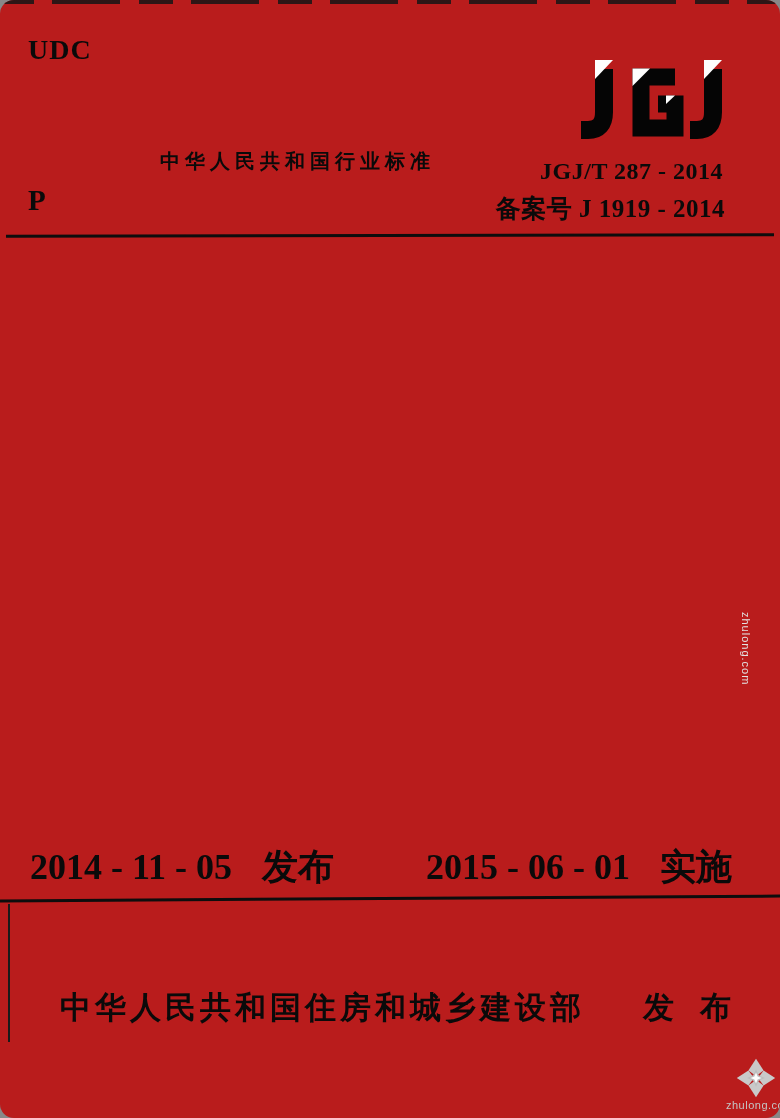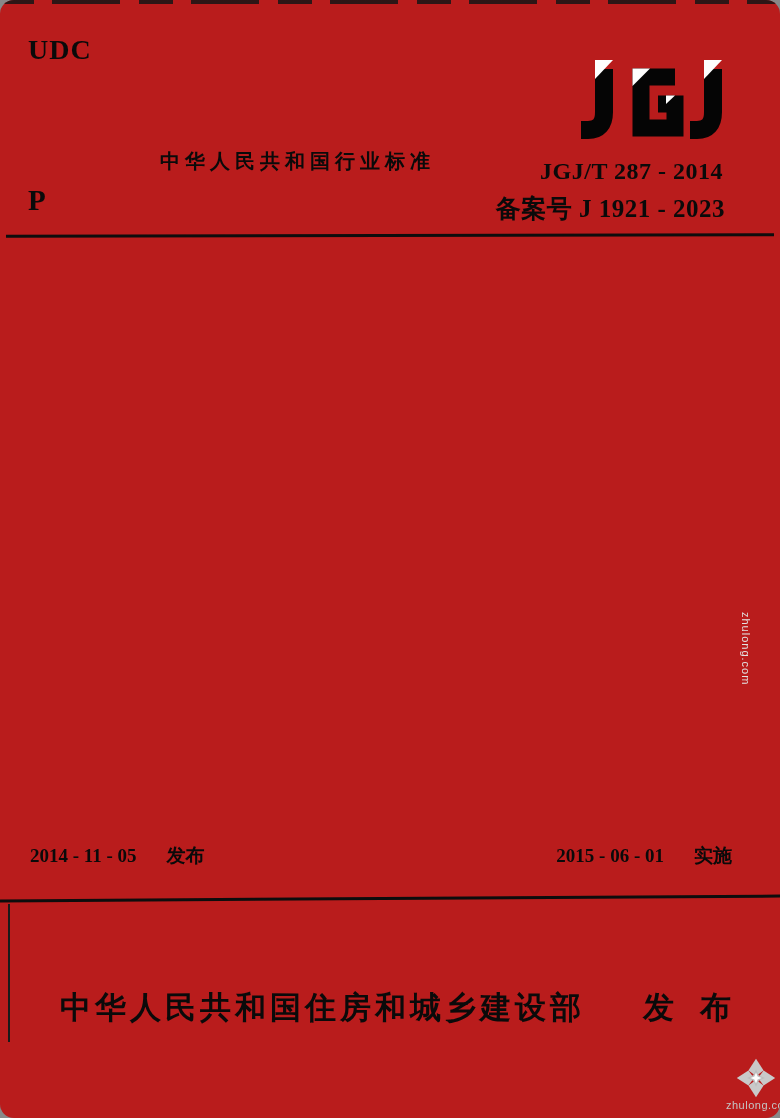--- a/index.html
+++ b/index.html
@@ -49,21 +49,21 @@
     position: absolute; left: 0; right: 0; top: 342px;
     text-align: center; font-size: 44px; font-weight: 700;
     letter-spacing: 3px; white-space: nowrap;
   }
   .title-en { position: absolute; left: 0; right: 0; text-align: center; font-size: 26px; word-spacing: 3px; }
   .title-en.l1 { top: 412px; }
   .title-en.l2 { top: 452px; }
   .date-row {
     position: absolute; left: 30px; right: 48px; top: 843px;
     display: flex; justify-content: space-between; align-items: baseline;
-    font-size: 19px; font-weight: 700; white-space: nowrap;
+    font-size: 36px; font-weight: 700; white-space: nowrap;
   }
   .date-group { display: flex; align-items: baseline; gap: 30px; }
   .rule-bottom {
     position: absolute; left: 0; right: 0; top: 897px; height: 3px;
     background: #0d0d0d; transform: rotate(-0.35deg);
   }
   .scan-edge-left {
     position: absolute; left: 8px; top: 904px; width: 2px; height: 138px;
     background: #1a1a1a;
   }
@@ -109,21 +109,21 @@
 
       <polygon points="17,0 35,0 17,19" fill="#fefefe"></polygon>
       <polygon points="54.5,8.5 72,8.5 54.5,26" fill="#fefefe"></polygon>
       <polygon points="126,0 144,0 126,19" fill="#fefefe"></polygon>
       <polygon points="88,35.5 97,35.5 88,44" fill="#fefefe"></polygon>
     </svg>
   </div>
 
   <div class="std-number">JGJ/T 287 - 2014</div>
 
-  <div class="record-number">备案号 J 1921 - 2023</div>
+  <div class="record-number">备案号 J 1919 - 2014</div>
 
   <div class="classification">P</div>
 
   <div class="rule-top"></div>
 
 
 
   <div class="date-row">
     <div class="date-group">
       <span>2014 - 11 - 05</span>

